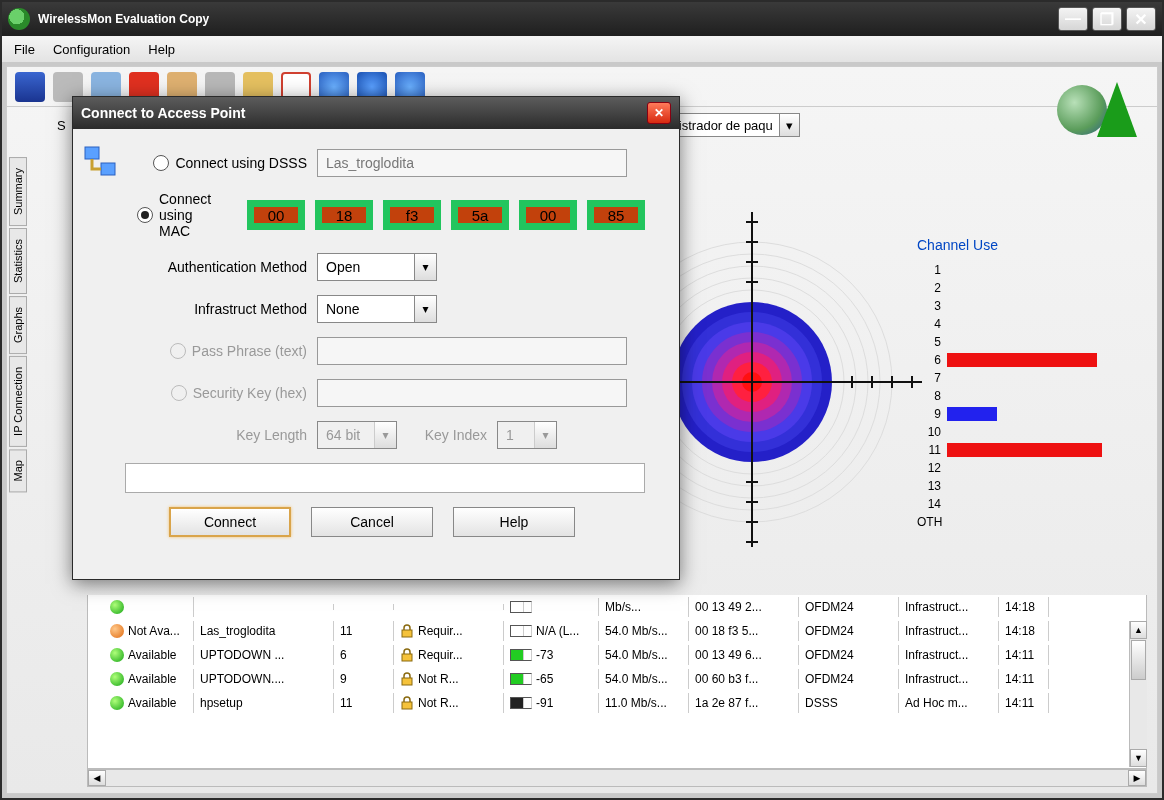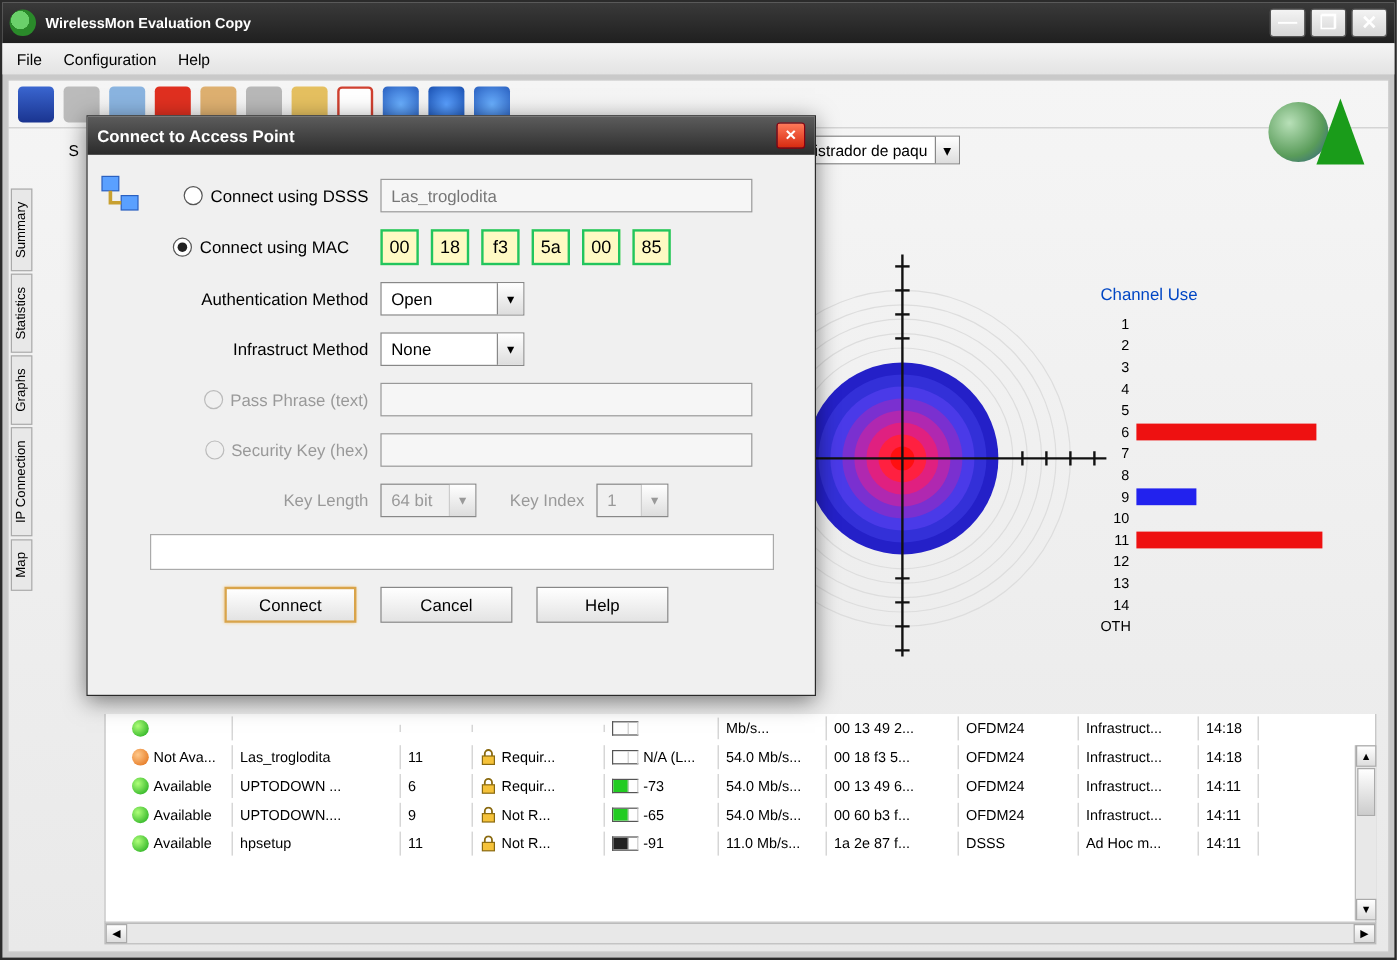--- a/index.html
+++ b/index.html
@@ -270,38 +270,38 @@
   content:""; position:absolute; left:3px;top:3px;
   width:8px;height:8px;border-radius:50%;background:#222;
 }
 .radio.disabled{ border-color:#bbb; background:#f0f0f0; cursor:default;}
 .text-in{
   height:28px; border:1px solid #999; background:#f6f6f6; padding:0 8px;
   font-size:14px; color:#777;
 }
 .ssid-in{ width:310px; }
 .mac-in{
-  width:32px; height:30px; border:2px solid #22c55e; background:#fef9c3;
+  width:58px; height:30px; border:7px solid #22c55e; background:#c2410c;
   text-align:center; font-size:15px; margin-right:10px;
 }
 .sel{
   height:28px; border:1px solid #888; background:#fff;
   display:flex; align-items:center;
 }
 .sel .sv{ padding:0 8px; font-size:14px; flex:1;}
 .sel .sa{ width:22px; height:100%; border-left:1px solid #888; background:linear-gradient(#fff,#ddd);display:flex;align-items:center;justify-content:center;}
 .sel.disabled{ background:#f0f0f0; color:#999;}
 .sel.disabled .sa{ border-color:#ccc;}
 .longempty{
   height:30px; border:1px solid #aaa; background:#fff;
   margin: 8px 10px 14px 36px;
 }
 .btn-row{ display:flex; justify-content:center; gap:20px; margin-top:4px;}
 .btn{
-  width:110px; height:30px;
+  width:122px; height:30px;
   background: linear-gradient(#fff,#e3e3e3);
   border:1px solid #888;
   font-size:14px;
   display:flex;align-items:center;justify-content:center;
   cursor:pointer;
 }
 .btn.primary{
   border:2px solid #d9a44a;
   box-shadow: 0 0 3px #f3c06a;
 }

